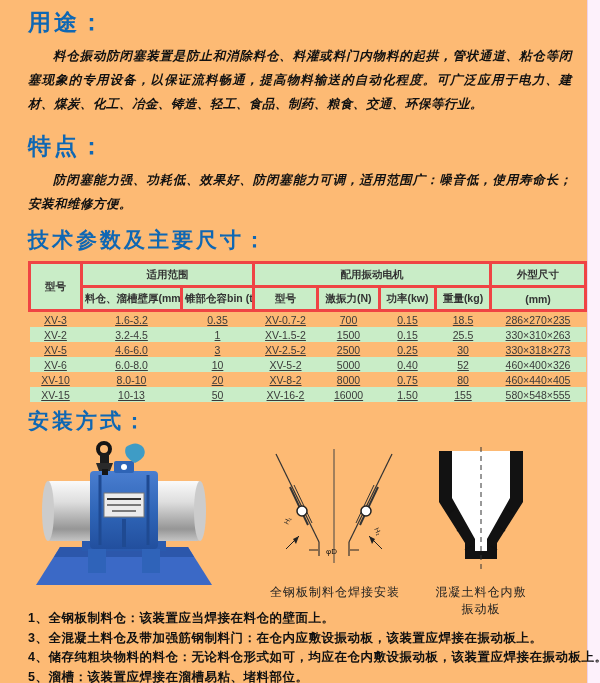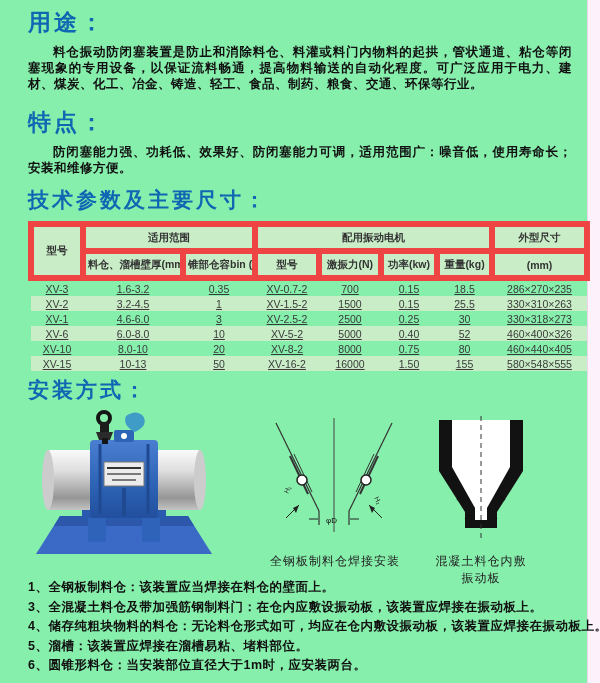--- a/index.html
+++ b/index.html
@@ -1,50 +1,50 @@
 <!DOCTYPE html>
 <html><head>
 <meta charset="utf-8">
 <style>
   html,body{margin:0;padding:0;}
   body{
     width:600px;height:683px;overflow:hidden;background:#ffffff;
     font-family:"Liberation Sans","DejaVu Sans",sans-serif;
     position:relative;color:#1a1a1a;
   }
-  .page{position:relative;width:600px;height:683px;background:#86efac;}
+  .page{position:relative;width:600px;height:683px;background:#fdba74;}
   .right-strip{
     position:absolute;top:0;right:0;width:12px;height:683px;
     background:#fdf1fb;border-left:1px solid #eed2ec;
   }
   .content{position:relative;padding:8px 28px 0 28px;}
   h2.sec{
     color:#0f67b3;font-weight:bold;letter-spacing:3px;
     margin:0;font-size:23px;line-height:30px;
     font-family:"Liberation Serif","DejaVu Serif",serif;
   }
   h2.small{font-size:21px;line-height:28px;}
   p.body-text{
-    margin:6px 0 0 0;font-size:12.5px;font-weight:bold;line-height:16px;
-    text-indent:2em;letter-spacing:0.5px;color:#111;text-align:justify;
+    margin:6px 0 0 0;font-size:12.5px;font-weight:bold;line-height:24px;
+    text-indent:2em;letter-spacing:0.5px;color:#111;text-align:justify;font-style:italic;
   }
   .gap-lg{height:16px;}
   .gap-md{height:10px;}
   .gap-sm{height:5px;}
   table.spec{
     border-collapse:collapse;table-layout:fixed;width:556px;
     font-size:10.5px;color:#3a3a3a;margin-top:7px;
   }
   table.spec th,table.spec td{
     padding:0 2px;text-align:center;font-weight:normal;
     overflow:hidden;white-space:nowrap;
   }
   table.spec thead th{
     background:#c9edc7;font-weight:bold;color:#333;
-    border:6px solid #ef4444;height:21px;
+    border:3px solid #ef4444;height:21px;
   }
   table.spec tbody td{height:15px;border:none;text-decoration:underline;}
   table.spec tbody tr.alt td{background:#c9edc7;}
   .figures{position:relative;height:168px;margin-top:2px;}
   .fig-caption{
     font-size:12px;font-weight:normal;color:#222;text-align:center;
     letter-spacing:1px;margin-top:3px;
   }
   .photo-wrap{position:absolute;left:2px;top:2px;}
   .funnel-wrap{position:absolute;left:238px;top:12px;width:138px;}
@@ -118,21 +118,21 @@
           <td>XV-2</td>
           <td>3.2-4.5</td>
           <td>1</td>
           <td>XV-1.5-2</td>
           <td>1500</td>
           <td>0.15</td>
           <td>25.5</td>
           <td>330×310×263</td>
         </tr>
         <tr>
-          <td>XV-1</td>
+          <td>XV-5</td>
           <td>4.6-6.0</td>
           <td>3</td>
           <td>XV-2.5-2</td>
           <td>2500</td>
           <td>0.25</td>
           <td>30</td>
           <td>330×318×273</td>
         </tr>
         <tr class="alt">
           <td>XV-6</td>

